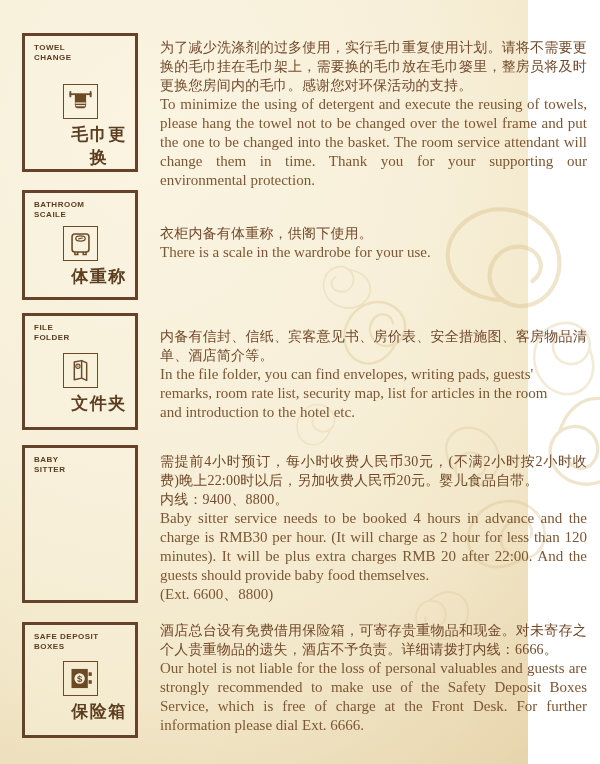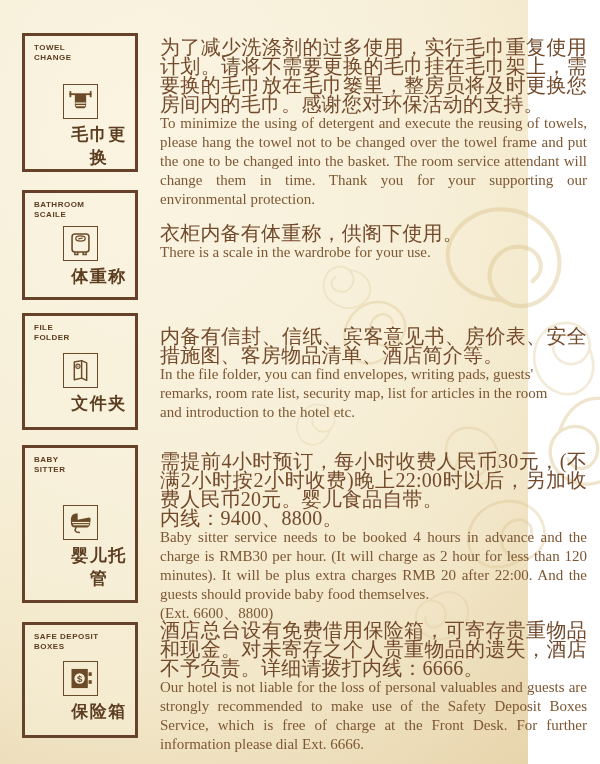--- a/index.html
+++ b/index.html
@@ -22,21 +22,21 @@
            font-size:8px;font-weight:bold;letter-spacing:0.5px;line-height:10px;
            color:#5c3d20;white-space:pre-line;}
   .centerstack{position:absolute;left:0;right:0;top:50%;margin-top:-19px;text-align:center;}
   .icon-frame{display:inline-flex;align-items:center;justify-content:center;
               width:35px;height:35px;border:1.3px solid #6b4a28;box-sizing:border-box;
               background:transparent;}
   .label-cn{margin-top:4px;font-family:"Liberation Sans","DejaVu Sans",sans-serif;
             font-size:17px;font-weight:bold;letter-spacing:1.5px;color:#5c3d20;padding-left:38px;}
   .textcol{position:absolute;left:160px;top:var(--toff);width:427px;}
   .para{white-space:pre-line;text-align:justify;margin:0;}
-  .para.zh{font-size:20px;line-height:19px;color:#72492a;letter-spacing:0.2px;}
+  .para.zh{font-size:14px;line-height:19px;color:#72492a;letter-spacing:0.2px;}
   .para.en{font-size:15px;line-height:19px;color:#7d5733;}
 </style>
 </head>
 <body>
 
 <div class="page" data-name="hotel-services-page">
 
   <svg class="bg-pattern" data-name="cloud-scroll-decoration" viewBox="0 0 600 764" xmlns="http://www.w3.org/2000/svg">
     <defs>
       <path id="curl" d="M0 0 C -30 6 -44 -22 -24 -40 C -6 -55 24 -46 26 -22 C 27 -4 10 6 -2 -2 C -14 -10 -10 -28 4 -30 C 14 -31 20 -22 14 -14" fill="none" stroke="#dcc591" stroke-width="2.2" stroke-linecap="round"></path>
@@ -120,31 +120,20 @@
           <div class="para en" data-name="paragraph-en">In the file folder, you can find envelopes, writing pads, guests'
 remarks, room rate list, security map, list for articles in the room
 and introduction to the hotel etc.</div>
         </div>
     </section>
 
     <section class="section" data-name="section-baby-sitter">
       <div class="icon-box" data-name="icon-box">
         <div class="caption" data-name="icon-box-caption">BABY
 SITTER</div>
-        <div class="centerstack">
-          <span class="icon-frame" data-name="baby-basket-icon">
-              <svg viewBox="0 0 24 24" width="27" height="27">
-                <path d="M3.5 9 Q3.5 4.5 8 4 L9.5 4 L9.5 9.5 L19.5 7.5 Q21 7.3 21 9 L20.5 13.5 Q20 16.5 16.5 16.5 L7.5 16.5 Q3.5 16.5 3.5 12.5 Z" fill="#6b4a28"></path>
-                <path d="M4.5 12 H20" stroke="#f6eed6" stroke-width="1" fill="none"></path>
-                <path d="M5.5 14 H19.5" stroke="#f6eed6" stroke-width="1" fill="none"></path>
-                <path d="M8 16.5 Q5.5 20.6 11 20.9" fill="none" stroke="#6b4a28" stroke-width="1.4" stroke-linecap="round"></path>
-              </svg>
-            </span>
-          <div class="label-cn" data-name="icon-box-label-cn">婴儿托管</div>
-        </div>
       </div>
       <div class="textcol" data-name="section-text">
           <div class="para zh" data-name="paragraph-zh">需提前4小时预订，每小时收费人民币30元，(不满2小时按2小时收费)晚上22:00时以后，另加收费人民币20元。婴儿食品自带。</div>
           <div class="para zh" data-name="paragraph-zh">内线：9400、8800。</div>
           <div class="para en" data-name="paragraph-en">Baby sitter service needs to be booked 4 hours in advance and the charge is RMB30 per hour. (It will charge as 2 hour for less than 120 minutes). It will be plus extra charges RMB 20 after 22:00. And the guests should provide baby food themselves.</div>
           <div class="para en" data-name="paragraph-en">(Ext. 6600、8800)</div>
         </div>
     </section>
 
     <section class="section" data-name="section-safe-deposit-boxes">

